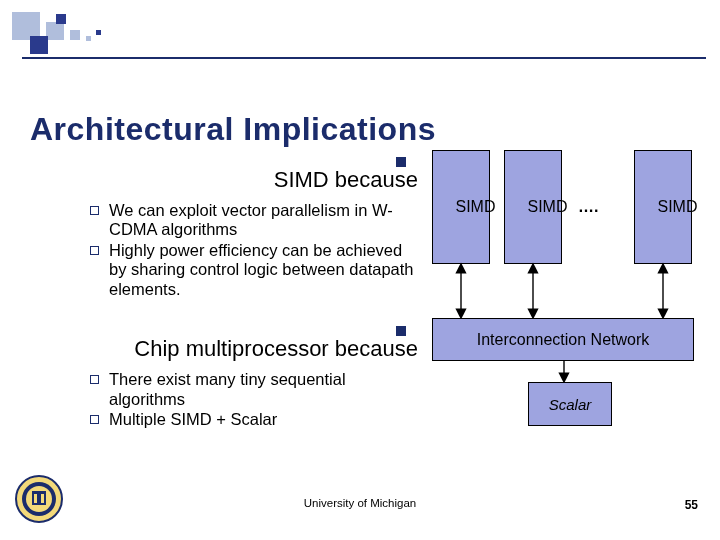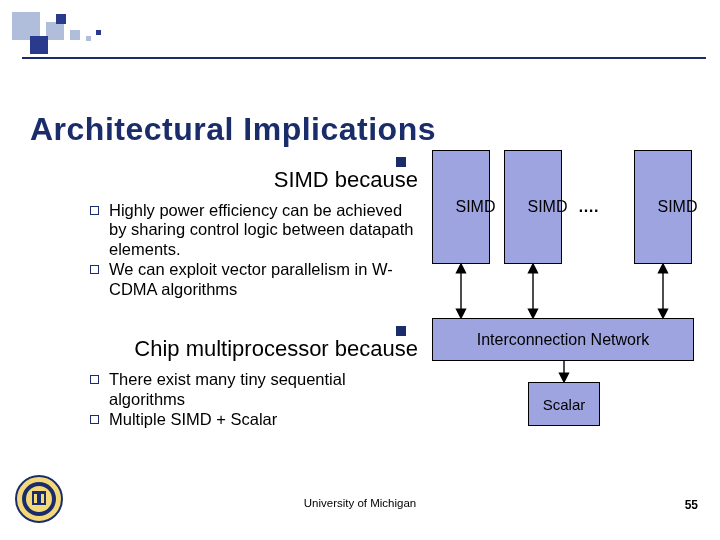--- a/index.html
+++ b/index.html
@@ -24,21 +24,21 @@
   .lvl1 .sqbul { width: 10px; height: 10px; background: #1b2c6b; margin-top: 7px; margin-right: 12px; flex-shrink: 0; }
   .lvl1 .txt { font-size: 22px; }
   .lvl2-wrap { margin-left: 28px; margin-bottom: 20px; }
   .lvl2 { display: flex; align-items: flex-start; font-size: 16.5px; line-height: 1.18; margin-bottom: 1px; }
   .lvl2 .sqbul { width: 9px; height: 9px; border: 1.3px solid #1b2c6b; margin-top: 5px; margin-right: 10px; flex-shrink: 0; background: #fff; }
 
   .diagram { position: absolute; left: 432px; top: 150px; width: 264px; height: 270px; }
   .simd-box { position: absolute; width: 58px; height: 114px; background: #9ea4e0; border: 1.5px solid #000; font-size: 16px; display: flex; align-items: center; justify-content: center; padding-left: 29px; }
   .dots { position: absolute; font-size: 16px; font-weight: 700; }
   .netbox { position: absolute; left: 0; top: 168px; width: 262px; height: 43px; background: #9ea4e0; border: 1.5px solid #000; font-size: 16px; display: flex; align-items: center; justify-content: center; }
-  .scalar-box { position: absolute; left: 96px; top: 232px; width: 72px; height: 44px; background: #9ea4e0; border: 1.5px solid #000; font-size: 15px; display: flex; align-items: center; justify-content: center; }
+  .scalar-box { position: absolute; left: 96px; top: 232px; width: 84px; height: 44px; background: #9ea4e0; border: 1.5px solid #000; font-size: 15px; display: flex; align-items: center; justify-content: center; font-style: italic; }
 
   .footer-center { position: absolute; left: 0; right: 0; bottom: 30px; text-align: center; font-size: 11.5px; line-height: 1.25; color: #000; }
   .page-num { position: absolute; right: 22px; bottom: 28px; font-size: 12px; font-weight: 700; }
 
   .seal { position: absolute; left: 14px; bottom: 16px; width: 50px; height: 50px; }
   .seal svg { width: 50px; height: 50px; }
 </style>
 </head>
 <body>
 
@@ -57,25 +57,25 @@
   <div class="title">Architectural Implications</div>
 
   <div class="content">
     <div class="lvl1">
       <div class="sqbul"></div>
       <div class="txt">SIMD because</div>
     </div>
     <div class="lvl2-wrap">
       <div class="lvl2">
         <div class="sqbul"></div>
-        <div>Highly power efficiency can be achieved by sharing control logic between datapath elements.</div>
+        <div>We can exploit vector parallelism in W-CDMA algorithms</div>
       </div>
       <div class="lvl2">
         <div class="sqbul"></div>
-        <div>We can exploit vector parallelism in W-CDMA algorithms</div>
+        <div>Highly power efficiency can be achieved by sharing control logic between datapath elements.</div>
       </div>
     </div>
 
     <div class="lvl1" style="margin-top:10px;">
       <div class="sqbul"></div>
       <div class="txt">Chip multiprocessor because</div>
     </div>
     <div class="lvl2-wrap">
       <div class="lvl2">
         <div class="sqbul"></div>

